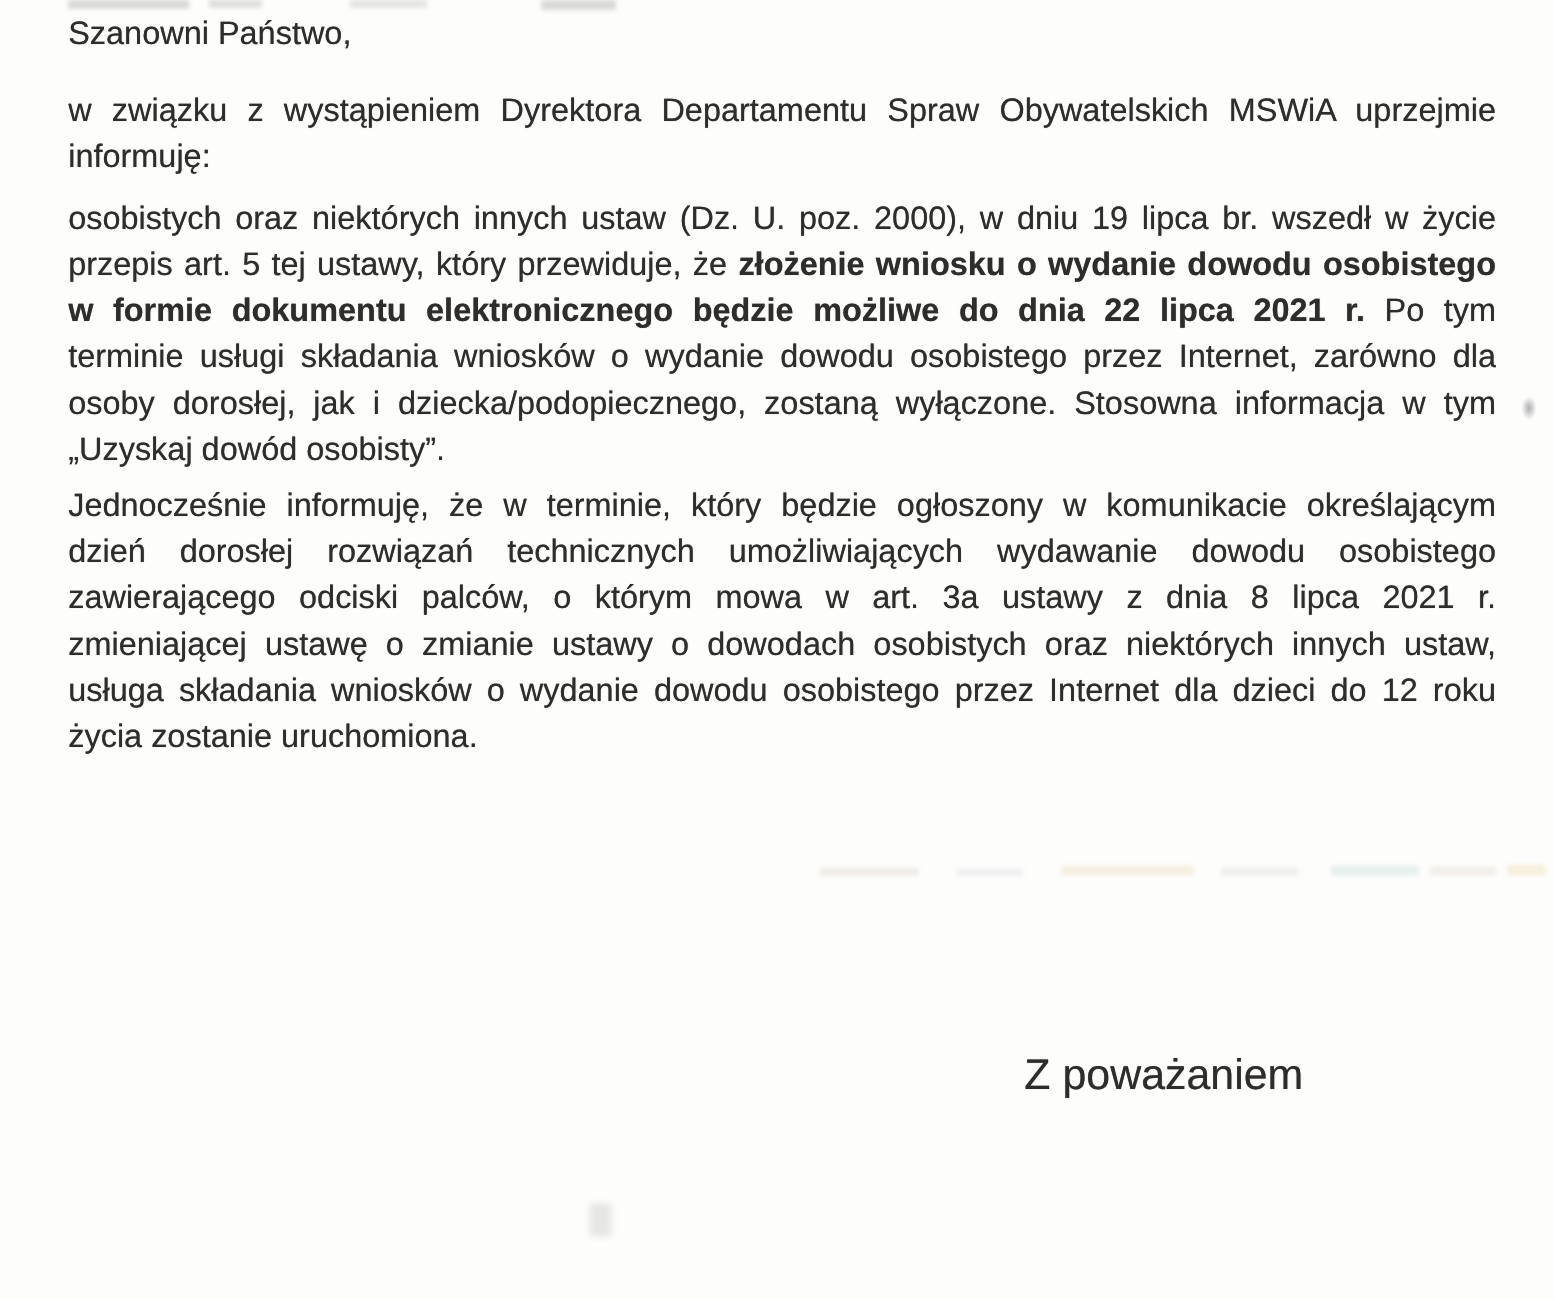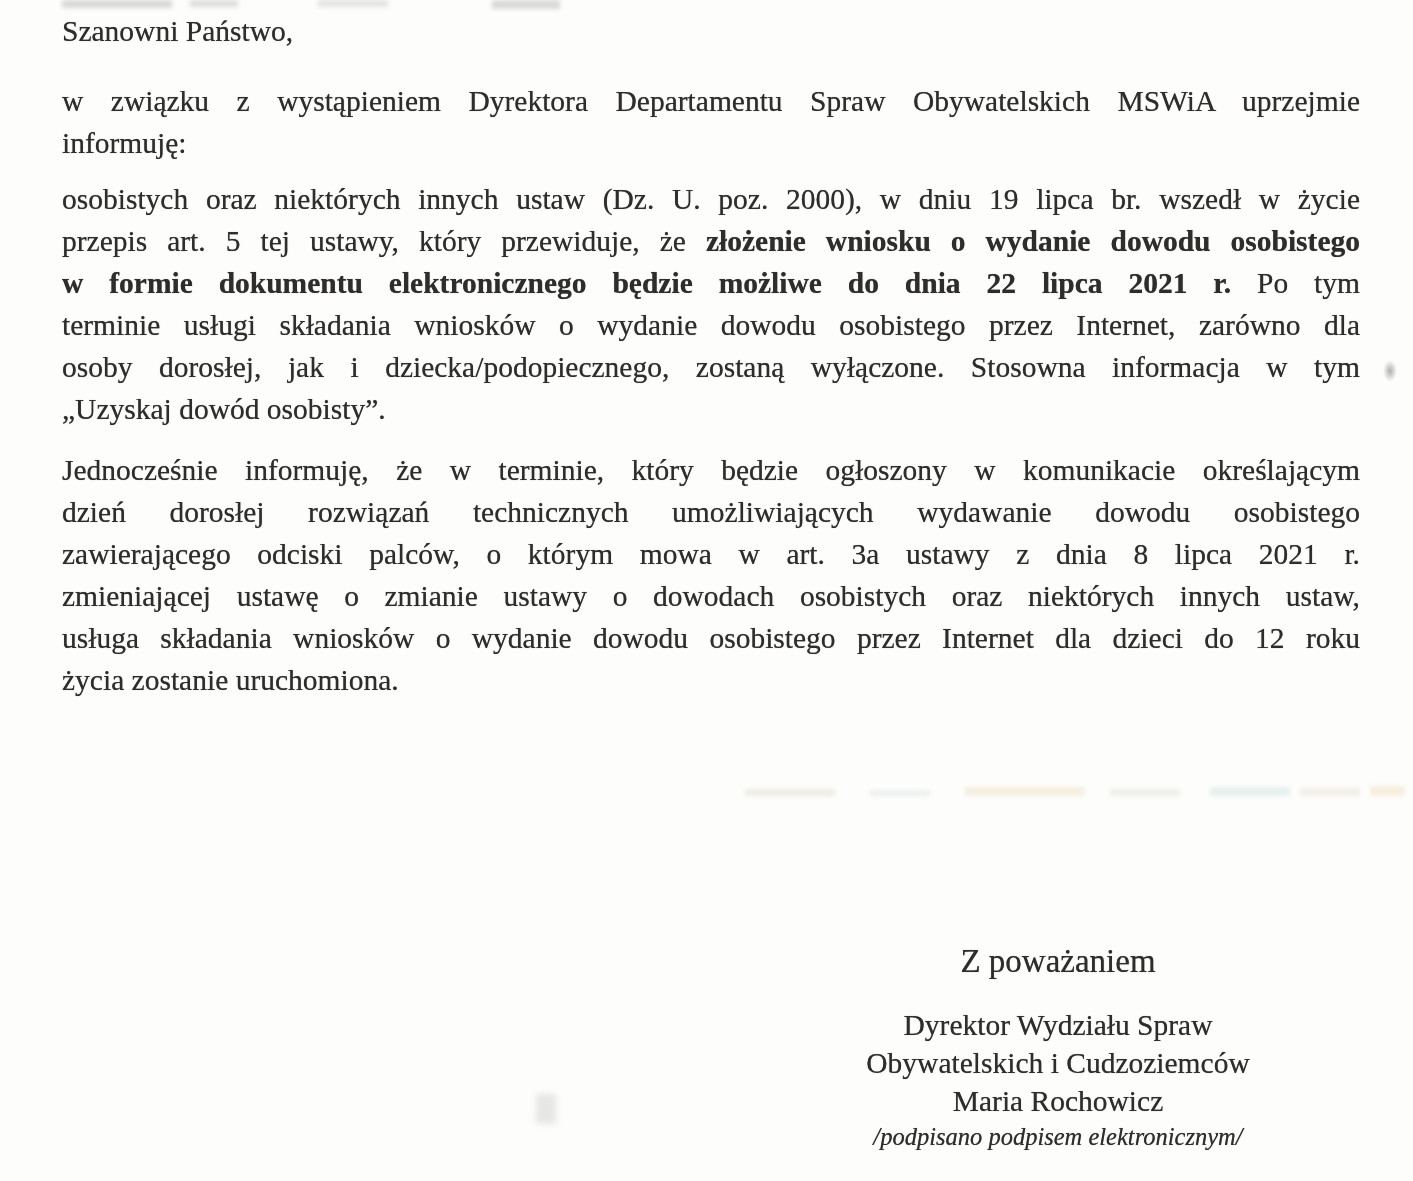--- a/index.html
+++ b/index.html
@@ -1,35 +1,35 @@
 <!DOCTYPE html>
 <html lang="pl" style="--paper: #fdfdfc; --ink: #2e2d2b;"><head>
 <meta charset="utf-8">
 <style>
   :root { --paper: #fdfdfc; --ink: #2e2d2b; }
   html,body { margin:0; padding:0; }
   body { width:1413px; height:1181px; background:#fff; }
   .page {
     position:relative; width:1413px; height:1181px;
     background: var(--paper);
-    font-family: Liberation Serif, serif;
+    font-family: Liberation Sans, sans-serif;
     color: var(--ink);
     text-shadow: 0 0 0.7px rgba(46,45,43,0.75);
     overflow:hidden;
   }
   .textcol { position:absolute; left:62px; top:10px; width:1298px; }
   .line { font-size:29.5px; line-height:42px; height:42px; overflow:hidden; }
   .j { text-align:justify; text-align-last:justify; }
   .l { text-align:left; text-align-last:left; }
   .b { font-weight:bold; }
   .intro { margin-top:28px; }
   .para1 { margin-top:14px; }
-  .para2 { margin-top:19px; }
+  .para2 { margin-top:9px; }
   .signoff { position:absolute; left:843px; top:940px; width:430px; text-align:center; }
-  .closing-line { font-size:33px; line-height:42px; }
+  .closing-line { font-size:39px; line-height:42px;margin-top:17px; }
   .sigblock { margin-top:24px; }
   .sig-line { font-size:29.5px; line-height:38px; }
   .sig-note { font-size:24.5px; line-height:34px; font-style:italic; }
   
   .artifact { position:absolute; pointer-events:none; }
   #art-top1 { left:62px;  top:0; width:110px; height:8px; background:#d8d8d6; filter:blur(2px); }
   #art-top2 { left:190px; top:0; width:48px;  height:7px; background:#dddddb; filter:blur(2px); }
   #art-top3 { left:318px; top:0; width:70px;  height:7px; background:#e3e3e1; filter:blur(2px); }
   #art-top4 { left:492px; top:0; width:68px;  height:9px; background:#d9d9d7; filter:blur(2px); }
   #art-speck { left:1383px; top:360px; width:14px; height:22px;
@@ -86,21 +86,15 @@
       <div class="line j">zawierającego odciski palców, o którym mowa w art. 3a ustawy z dnia 8 lipca 2021 r.</div>
       <div class="line j">zmieniającej ustawę o zmianie ustawy o dowodach osobistych oraz niektórych innych ustaw,</div>
       <div class="line j">usługa składania wniosków o wydanie dowodu osobistego przez Internet dla dzieci do 12 roku</div>
       <div class="line l">życia zostanie uruchomiona.</div>
     </div>
 
   </div>
 
   <div class="signoff">
     <div class="closing-line">Z poważaniem</div>
-    <div class="sigblock">
-      <div class="sig-line">Dyrektor Wydziału Spraw</div>
-      <div class="sig-line">Obywatelskich i Cudzoziemców</div>
-      <div class="sig-line">Maria Rochowicz</div>
-      <div class="sig-note">/podpisano podpisem elektronicznym/</div>
-    </div>
   </div>
 
 </div>
 
 </body></html>

